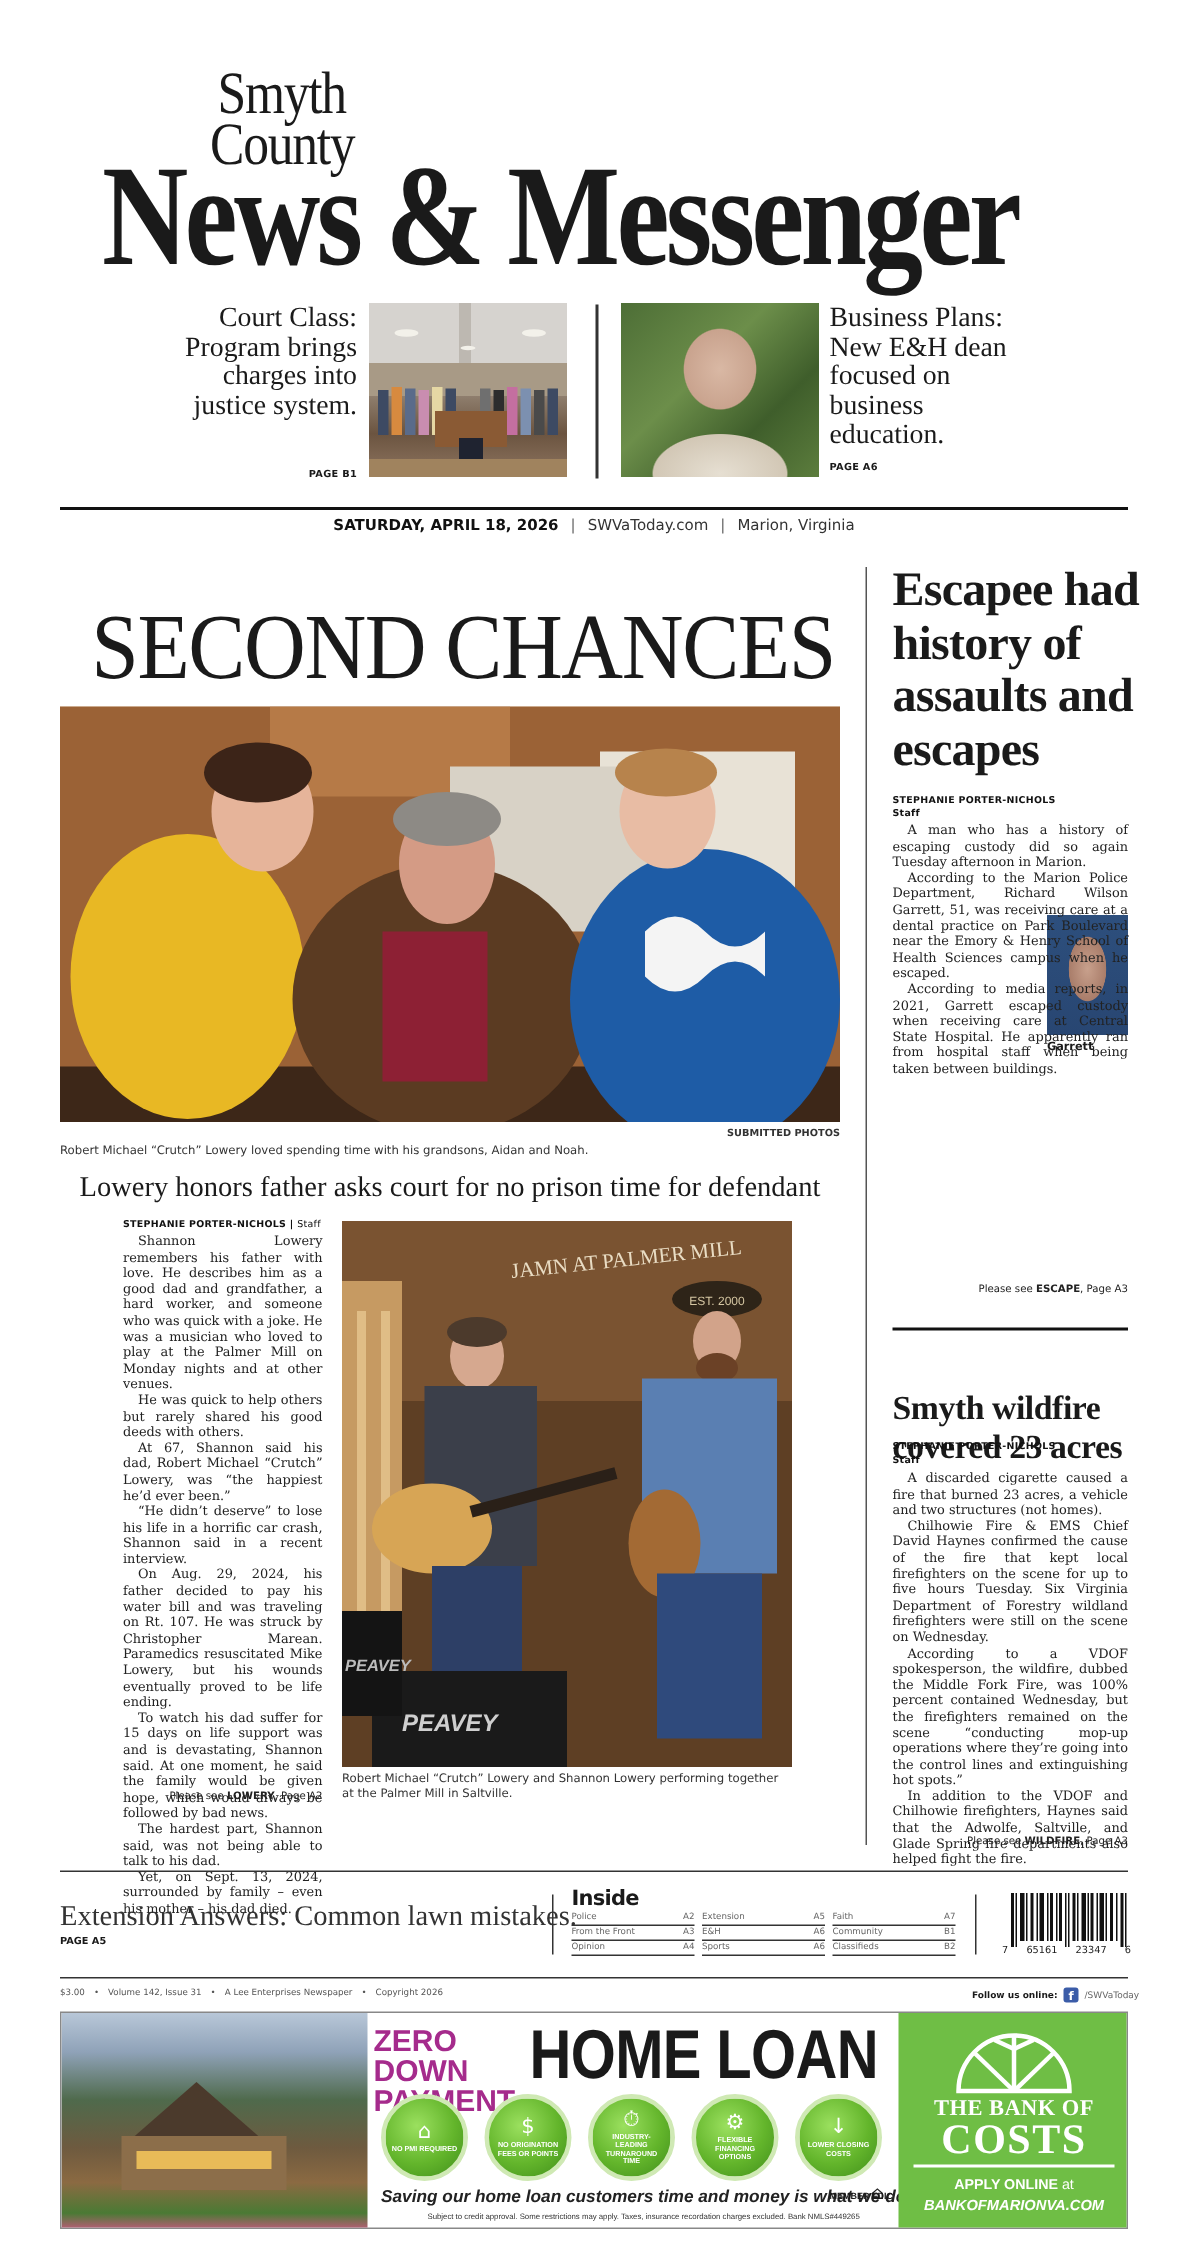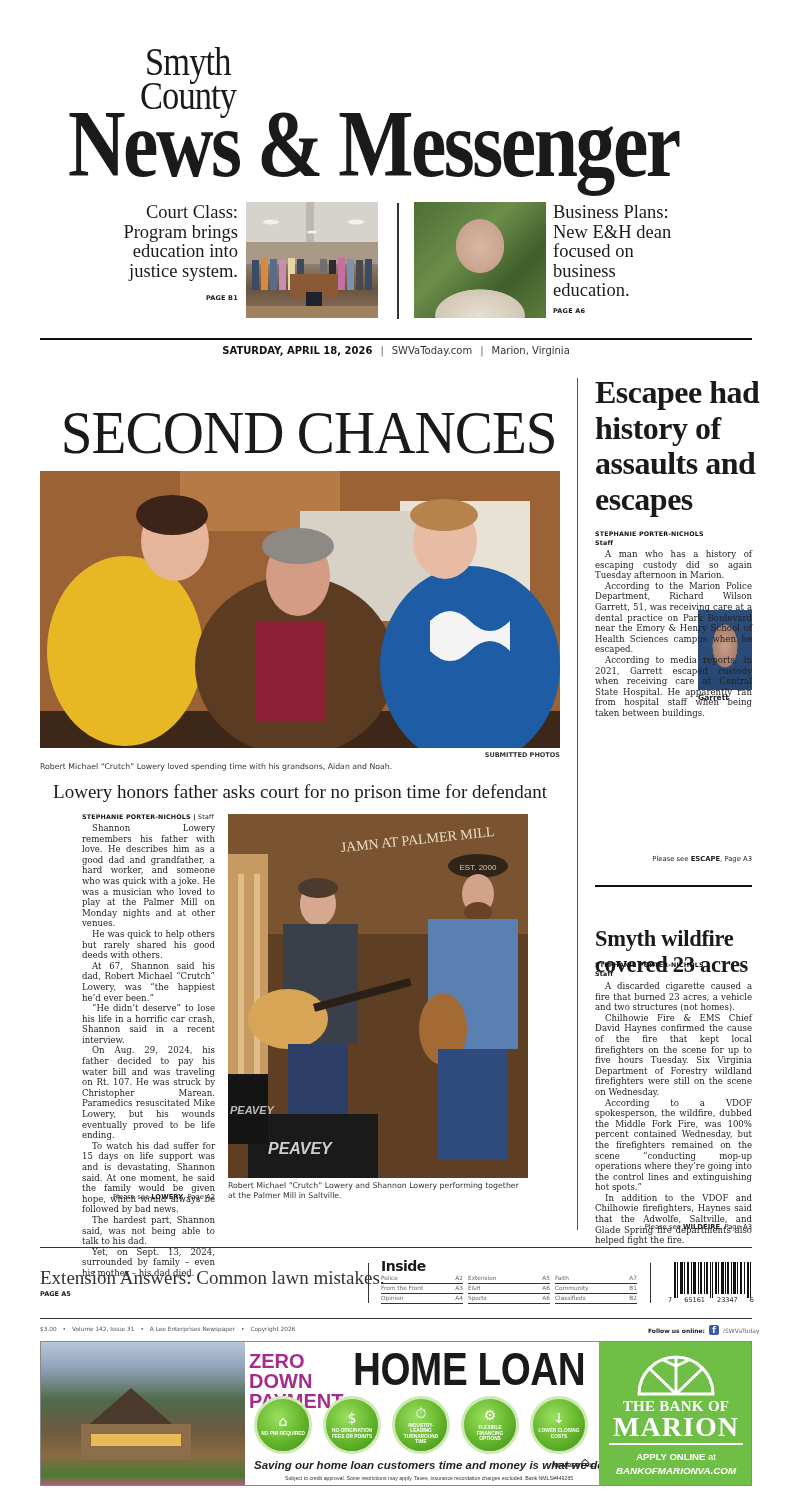--- a/index.html
+++ b/index.html
@@ -9,21 +9,21 @@
 
   
   #mast-smyth { left: 145px; top: 44px; font-family: "Liberation Serif", serif; font-size: 40px; line-height: 36px; letter-spacing: -1px; transform: scaleX(0.86); transform-origin: left top; }
   #mast-county { left: 140px; top: 78px; font-family: "Liberation Serif", serif; font-size: 40px; line-height: 36px; letter-spacing: -1px; transform: scaleX(0.86); transform-origin: left top; }
   #mast-title { left: 68px; top: 96px; font-family: "Liberation Serif", serif; font-weight: bold; font-size: 96px; line-height: 96px; letter-spacing: -3px; transform: scaleX(0.83); transform-origin: left top; white-space: nowrap; }
 
   
   .teaser-text { font-family: "Liberation Serif", serif; font-size: 18.5px; line-height: 19.5px; color: #1a1a1a; }
   .teaser-page { font-family: "DejaVu Sans", sans-serif; font-weight: bold; font-size: 6.5px; letter-spacing: 0.2px; }
   #teaser1-text { left: 110px; top: 203px; width: 128px; text-align: right; }
-  #teaser1-page { left: 205px; top: 294px; width: 33px; text-align: right; }
+  #teaser1-page { left: 205px; top: 312px; width: 33px; text-align: right; }
   #teaser1-photo { left: 246px; top: 202px; width: 132px; height: 116px;
     background: linear-gradient(180deg, #c9c6c1 0%, #b7b1a8 30%, #8c7b6a 55%, #6b5440 75%, #8e7560 100%); overflow: hidden; }
   #teaser-divider { left: 397px; top: 203px; width: 1.5px; height: 116px; background: #333; }
   #teaser2-photo { left: 414px; top: 202px; width: 132px; height: 116px;
     background: radial-gradient(ellipse 30% 38% at 50% 38%, #d9b8a4 0%, #c9a38e 60%, transparent 62%), radial-gradient(ellipse 42% 28% at 50% 98%, #e6dfd2 0%, #d2c7b5 80%, transparent 82%), linear-gradient(135deg, #4d6e36 0%, #6c8e4a 40%, #3f5e2b 70%, #5c7d3d 100%); }
   #teaser2-text { left: 553px; top: 203px; width: 130px; }
   #teaser2-page { left: 553px; top: 307px; }
 
   #rule-top { left: 40px; top: 338px; width: 712px; height: 2px; background: #111; }
   #dateline { left: 40px; top: 345px; width: 712px; text-align: center; font-family: "DejaVu Sans", sans-serif; font-size: 10px; color: #333; }
@@ -114,21 +114,21 @@
   #bank-apply .at { font-weight: normal; }
   #bank-url { left: 0; top: 123px; width: 154px; font-family: "Liberation Sans", sans-serif; font-weight: bold; font-style: italic; font-size: 9.8px; }
 </style>
 </head>
 <body>
 
 <div class="abs" id="mast-smyth">Smyth</div>
 <div class="abs" id="mast-county">County</div>
 <div class="abs" id="mast-title">News &amp; Messenger</div>
 
-<div class="abs teaser-text" id="teaser1-text">Court Class: Program brings education into justice system.</div>
+<div class="abs teaser-text" id="teaser1-text">Court Class: Program brings charges into justice system.</div>
 <div class="abs teaser-page" id="teaser1-page">PAGE B1</div>
 <div class="abs" id="teaser1-photo">
   <svg width="132" height="116" viewBox="0 0 132 116">
     <rect x="0" y="0" width="132" height="40" fill="#d6d3cf"></rect>
     <rect x="60" y="0" width="8" height="40" fill="#bdb8b1"></rect>
     <ellipse cx="25" cy="20" rx="8" ry="2.5" fill="#f3f1ea"></ellipse>
     <ellipse cx="110" cy="20" rx="8" ry="2.5" fill="#f3f1ea"></ellipse>
     <ellipse cx="66" cy="30" rx="5" ry="1.5" fill="#f3f1ea"></ellipse>
     <rect x="0" y="40" width="132" height="22" fill="#a89a86"></rect>
     <g fill="#3d4a63">
@@ -401,18 +401,18 @@
   <div class="abs" id="ad-bank">
     <svg class="abs" id="bank-arch" viewBox="0 0 78 42">
       <path d="M2 40 A37 37 0 0 1 76 40 Z" fill="none" stroke="#fff" stroke-width="3"></path>
       <line x1="39" y1="3" x2="39" y2="40" stroke="#fff" stroke-width="3"></line>
       <line x1="39" y1="40" x2="12" y2="14" stroke="#fff" stroke-width="3"></line>
       <line x1="39" y1="40" x2="66" y2="14" stroke="#fff" stroke-width="3"></line>
       <line x1="26" y1="6" x2="39" y2="12" stroke="#fff" stroke-width="3"></line>
       <line x1="52" y1="6" x2="39" y2="12" stroke="#fff" stroke-width="3"></line>
     </svg>
     <div class="abs" id="bank-the">THE BANK OF</div>
-    <div class="abs" id="bank-name">MARION</div>
+    <div class="abs" id="bank-name">COSTS</div>
     <div class="abs" id="bank-rule"></div>
     <div class="abs" id="bank-apply"><span>APPLY ONLINE</span><span class="at"> at</span></div>
     <div class="abs" id="bank-url">BANKOFMARIONVA.COM</div>
   </div>
 </div>
 
 </body></html>

